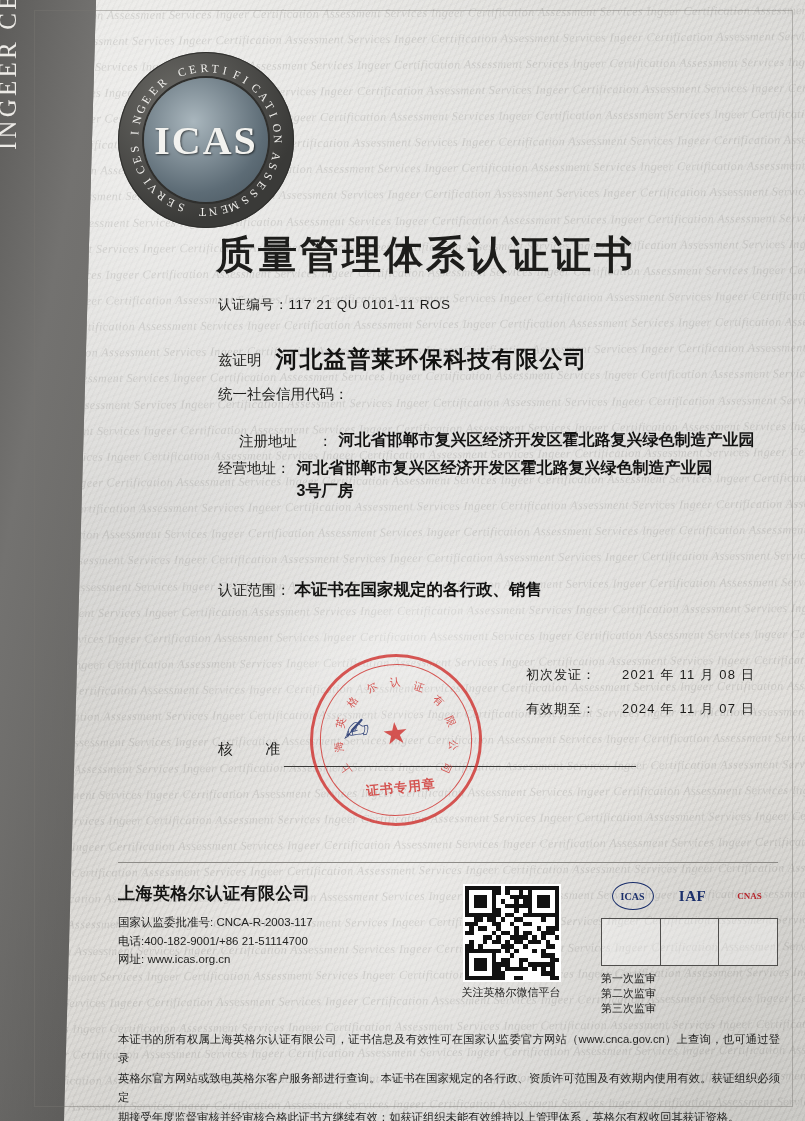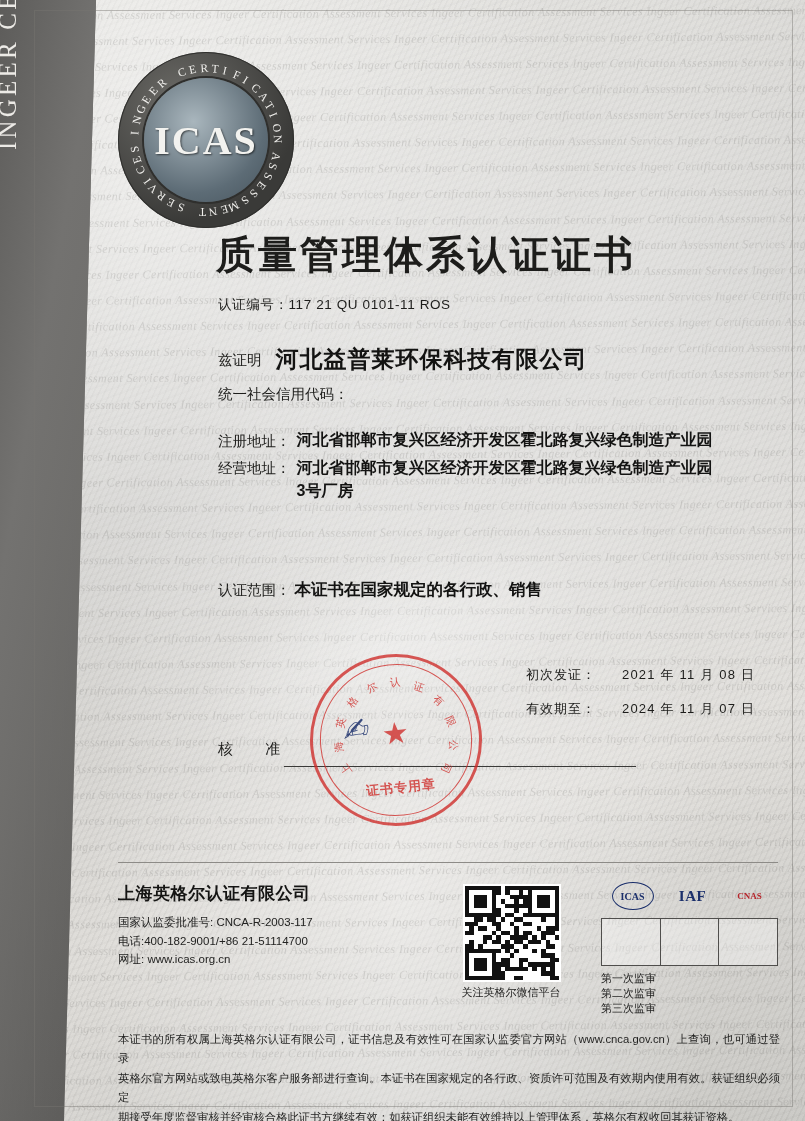--- a/index.html
+++ b/index.html
@@ -204,21 +204,21 @@
 
   .r-hereby { top: 344px; }
   .r-hereby .lbl { font-size: 14.5px; padding-top: 7px; }
   .r-hereby .val { font-size: 23px; margin-left: 14px; letter-spacing: 1px; }
 
   .r-credit { top: 382px; }
   .r-credit .lbl { font-size: 14.5px; padding-top: 3px; }
   .r-credit .val { font-size: 17.5px; margin-left: 10px; letter-spacing: 0.3px; }
 
   .r-reg { top: 430px; }
-  .r-reg .lbl { font-size: 14.5px; padding-top: 2px; }
+  .r-reg .lbl { font-size: 14.5px; padding-top: 2px; margin-left: 21px; }
   .r-reg .val { font-size: 16px; margin-left: 6px; }
 
   .r-biz { top: 457px; }
   .r-biz .lbl { font-size: 14.5px; padding-top: 2px; }
   .r-biz .val { font-size: 16px; margin-left: 6px; line-height: 1.42; }
 
   .r-std { top: 530px; }
   .r-std .lbl { font-size: 14.5px; padding-top: 3px; }
   .r-std .val { font-size: 17px; margin-left: 18px; }
 

